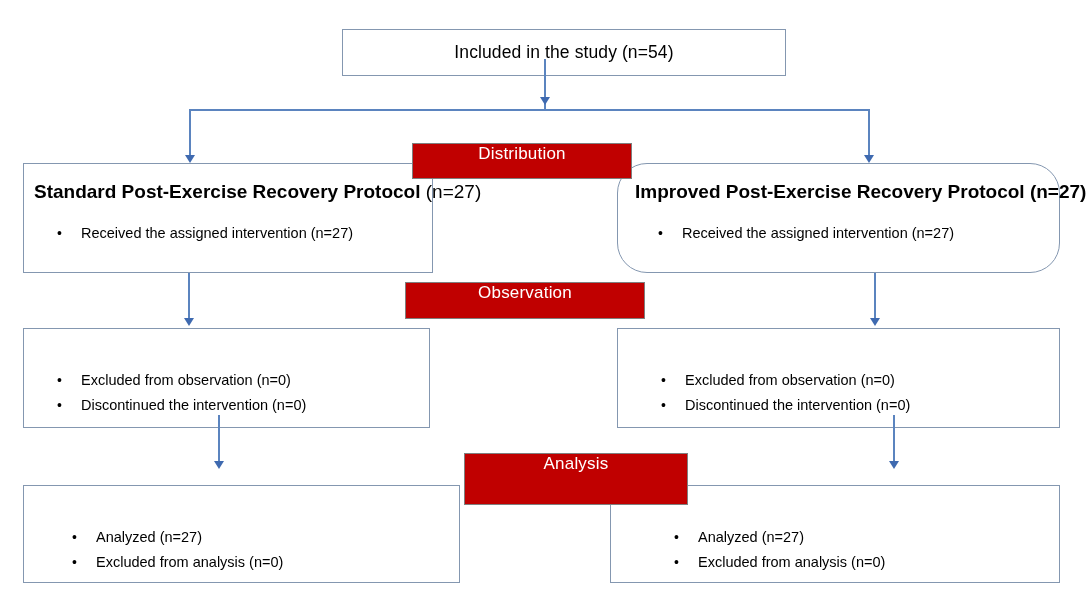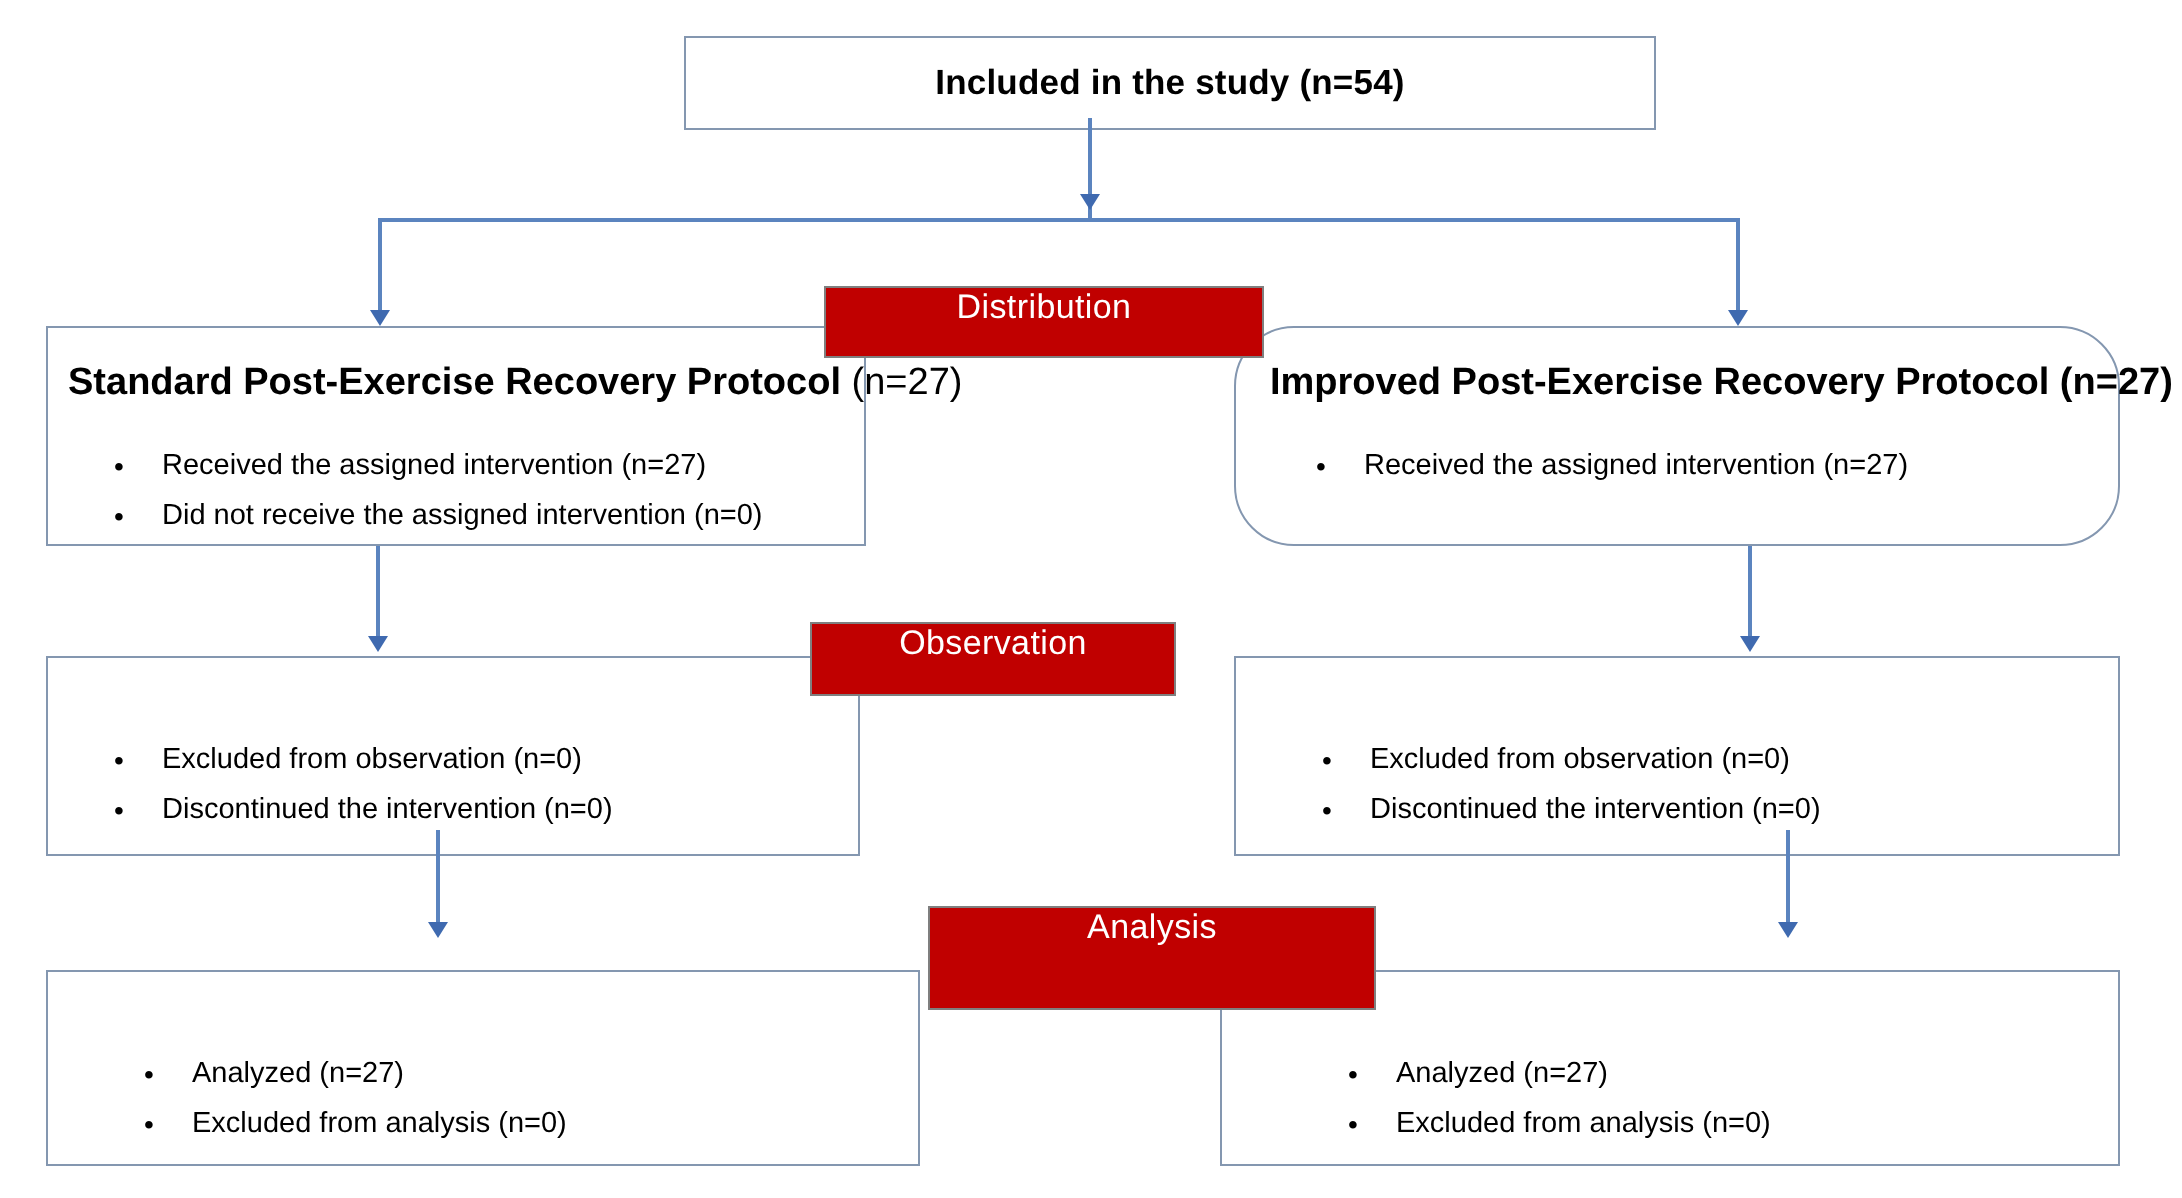--- a/index.html
+++ b/index.html
@@ -97,39 +97,38 @@
     border-right: 5px solid transparent;
     border-top: 8px solid #3f6ab0;
     z-index: 4;
   }
 </style>
 </head>
 <body>
 
 <div id="flowchart">
 
-  <div class="box top-box" style="left:342px; top:18px; width:486px; height:47px;font-weight:bold;">
+  <div class="box top-box" style="left:342px; top:29px; width:444px; height:47px;">
     <span class="top-box-label">Included in the study (n=54)</span>
   </div>
 
   <div class="connector connector-v" style="left:544px; top:59px; height:52px;"></div>
   <div class="connector connector-h" style="left:189px; top:109px; width:681px;"></div>
   <div class="connector connector-v" style="left:189px; top:109px; height:48px;"></div>
   <div class="arrow-head" style="left:185px; top:155px;"></div>
   <div class="connector connector-v" style="left:868px; top:109px; height:48px;"></div>
   <div class="arrow-head" style="left:864px; top:155px;"></div>
   <div class="arrow-head" style="left:540px; top:97px;"></div>
 
   <div class="box" style="left:23px; top:163px; width:410px; height:110px;">
     <div class="group-title" style="left:10px; top:17px;">
       <span class="bold">Standard Post-Exercise Recovery Protocol</span><span> (n=27)</span>
     </div>
     <ul class="bullet-list" style="left:10px; top:40px;">
       <li class="bullet-item">Received the assigned intervention (n=27)</li>
-      <li class="bullet-item">Did not receive the assigned intervention (n=0)</li>
     </ul>
   </div>
 
   <div class="box" style="left:617px; top:163px; width:443px; height:110px;border-radius:30px;">
     <div class="group-title" style="left:17px; top:17px;">
       <span class="bold">Improved Post-Exercise Recovery Protocol (n=27)</span><span></span>
     </div>
     <ul class="bullet-list" style="left:17px; top:40px;">
       <li class="bullet-item">Received the assigned intervention (n=27)</li>
     </ul>
@@ -151,21 +150,21 @@
     </ul>
   </div>
 
   <div class="box" style="left:617px; top:328px; width:443px; height:100px;">
     <ul class="bullet-list" style="left:20px; top:22px;">
       <li class="bullet-item">Excluded from observation (n=0)</li>
       <li class="bullet-item">Discontinued the intervention (n=0)</li>
     </ul>
   </div>
 
-  <div class="stage-banner" style="left:405px; top:311px; width:183px; height:37px;">
+  <div class="stage-banner" style="left:405px; top:282px; width:240px; height:37px;">
     <span class="stage-banner-label">Observation</span>
   </div>
 
   <div class="connector connector-v" style="left:218px; top:415px; height:48px;"></div>
   <div class="arrow-head" style="left:214px; top:461px;"></div>
   <div class="connector connector-v" style="left:893px; top:415px; height:48px;"></div>
   <div class="arrow-head" style="left:889px; top:461px;"></div>
 
   <div class="box" style="left:23px; top:485px; width:437px; height:98px;">
     <ul class="bullet-list" style="left:25px; top:22px;">

